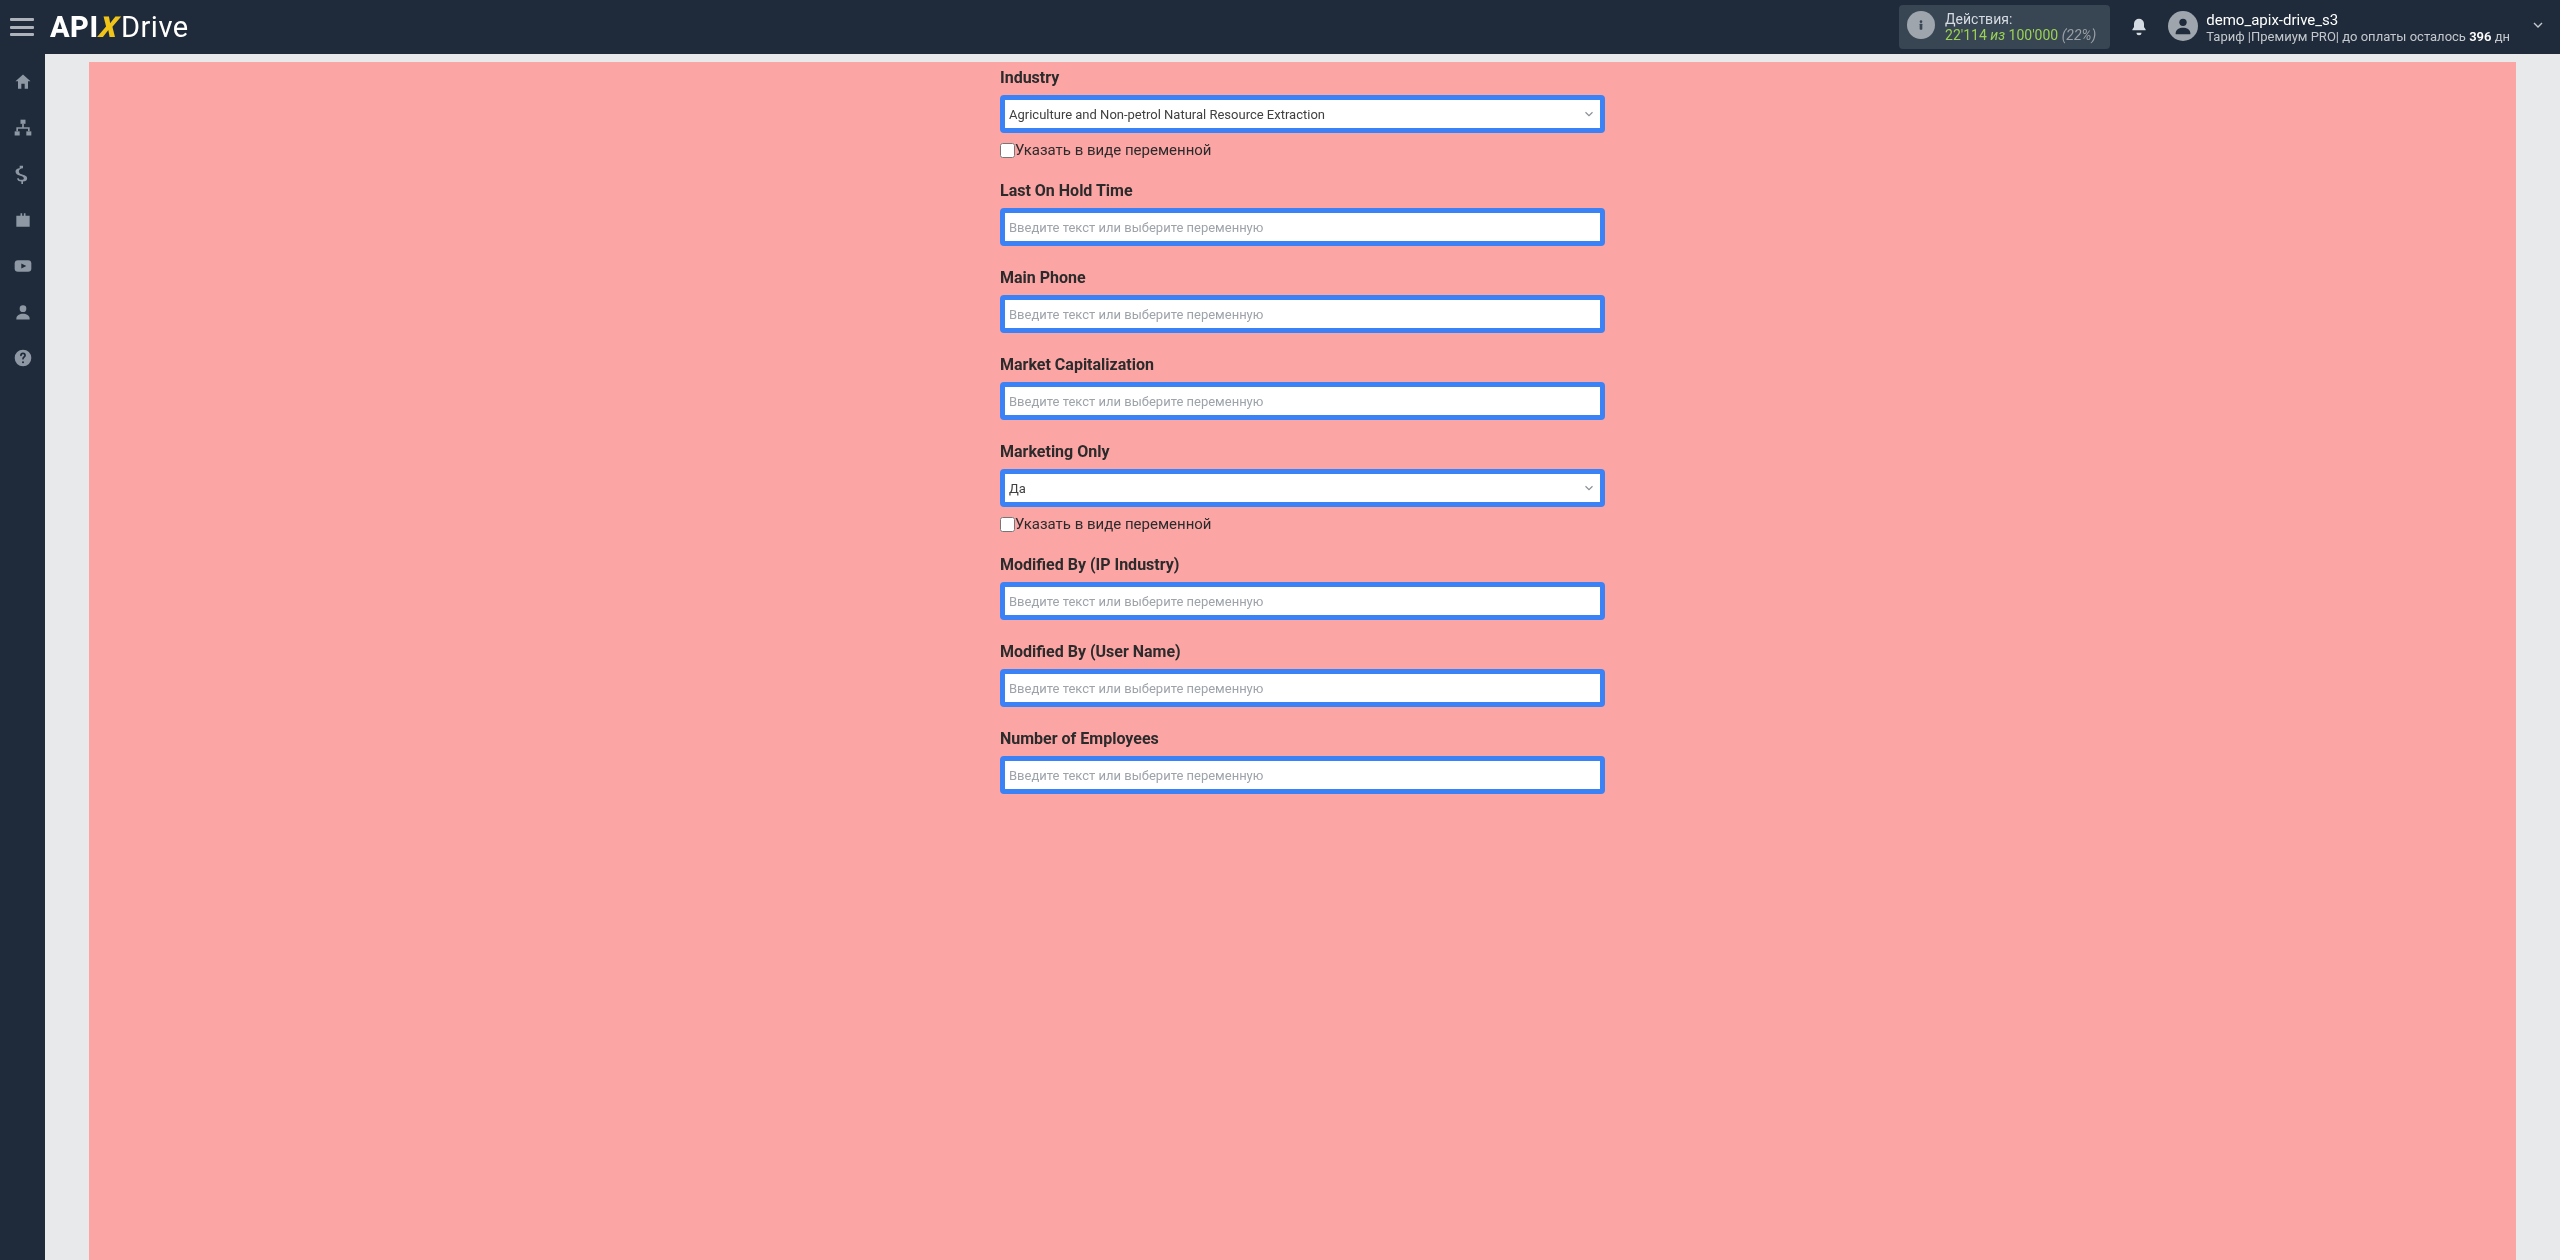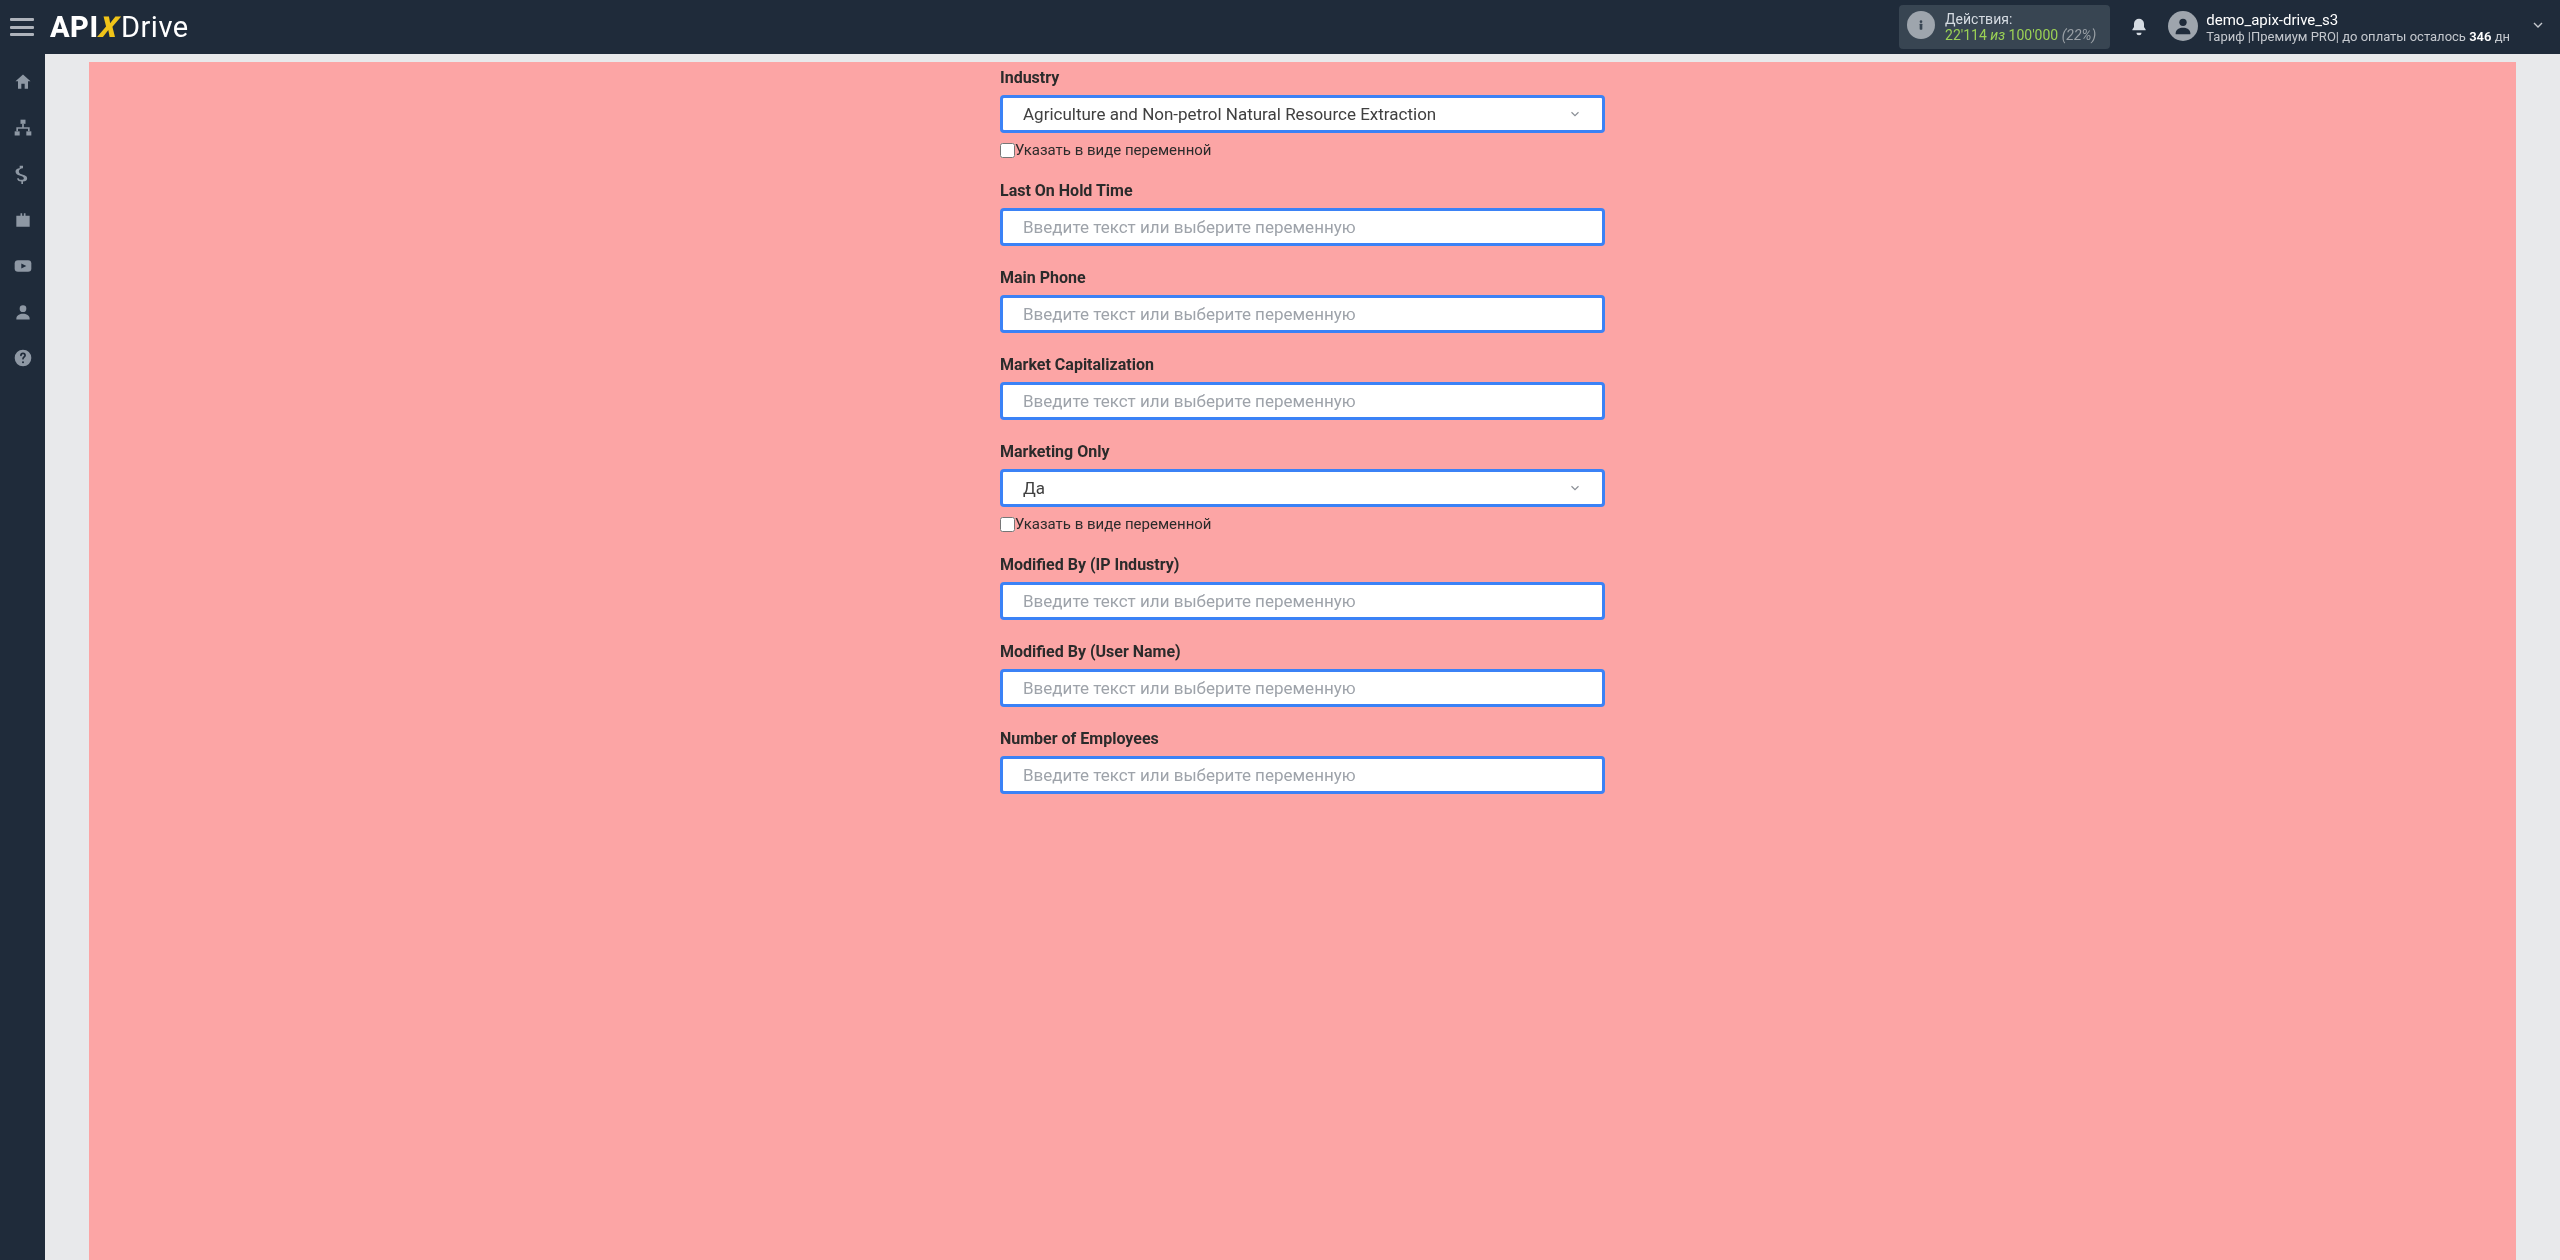--- a/index.html
+++ b/index.html
@@ -34,21 +34,21 @@
 .chev svg{width:16px;height:16px}
 .body{flex:1;display:flex;min-height:0}
 .sidebar{width:45px;background:#1f2b3a;display:flex;flex-direction:column;align-items:center;padding-top:18px;gap:26px}
 .sidebar .sicon{color:#8e98a4;width:20px;height:20px;display:flex;align-items:center;justify-content:center;cursor:pointer}
 .sidebar .sicon svg{width:20px;height:20px}
 .main{flex:1;overflow:auto;padding:0}
 .card{background:#fca5a5;margin:8px 44px;padding:0 0 40px 0;min-height:100%}
 .form{max-width:605px;margin:0 auto;padding-top:6px}
 .field{margin-bottom:22px}
 .field label{display:block;font-weight:700;font-size:16px;color:#2b2b2b;margin-bottom:8px}
-.select,.input{width:100%;height:38px;border:3px solid #3b82f6;border-radius:4px;background:#fff;padding:0 20px;font-size:17px;color:#404040;display:flex;align-items:center;justify-content:space-between;cursor:pointer}
+.select,.input{width:100%;height:38px;border:5px solid #3b82f6;border-radius:4px;background:#fff;padding:0 4px;font-size:13px;color:#404040;display:flex;align-items:center;justify-content:space-between;cursor:pointer}
 .select .sv{color:#404040}
 .select svg{width:14px;height:14px;color:#8a8f96}
 .input{color:#404040}
 .input::placeholder{color:#9ea3aa}
 input.input{cursor:text}
 .checkbox-row{display:flex;align-items:center;margin-top:8px}
 .checkbox-row input{width:15px;height:15px;cursor:pointer}
 .checkbox-row span{font-size:15px;color:#2b2b2b}
 ::-webkit-scrollbar{width:16px}
 ::-webkit-scrollbar-track{background:#f0f0f0}
@@ -94,21 +94,21 @@
   <div class="user-block">
     <div class="avatar">
       <svg viewBox="0 0 24 24" fill="currentColor">
           <circle cx="12" cy="8" r="4"></circle>
           <path d="M4 20c0-4 4-6 8-6s8 2 8 6v1H4z"></path>
         </svg>
     </div>
     <div class="user-info">
       <div class="uname">demo_apix-drive_s3</div>
       <div class="tariff">
-        <span>Тариф </span><span>|Премиум PRO|</span><span> до оплаты осталось </span><span class="days">346</span><span> дн</span>
+        <span>Тариф </span><span>|Премиум PRO|</span><span> до оплаты осталось </span><span class="days">396</span><span> дн</span>
       </div>
     </div>
   </div>
   <div class="chev">
     <svg viewBox="0 0 24 24" fill="none" stroke="currentColor" stroke-width="2">
         <path d="M6 9l6 6 6-6"></path>
       </svg>
   </div>
 </div>
 

